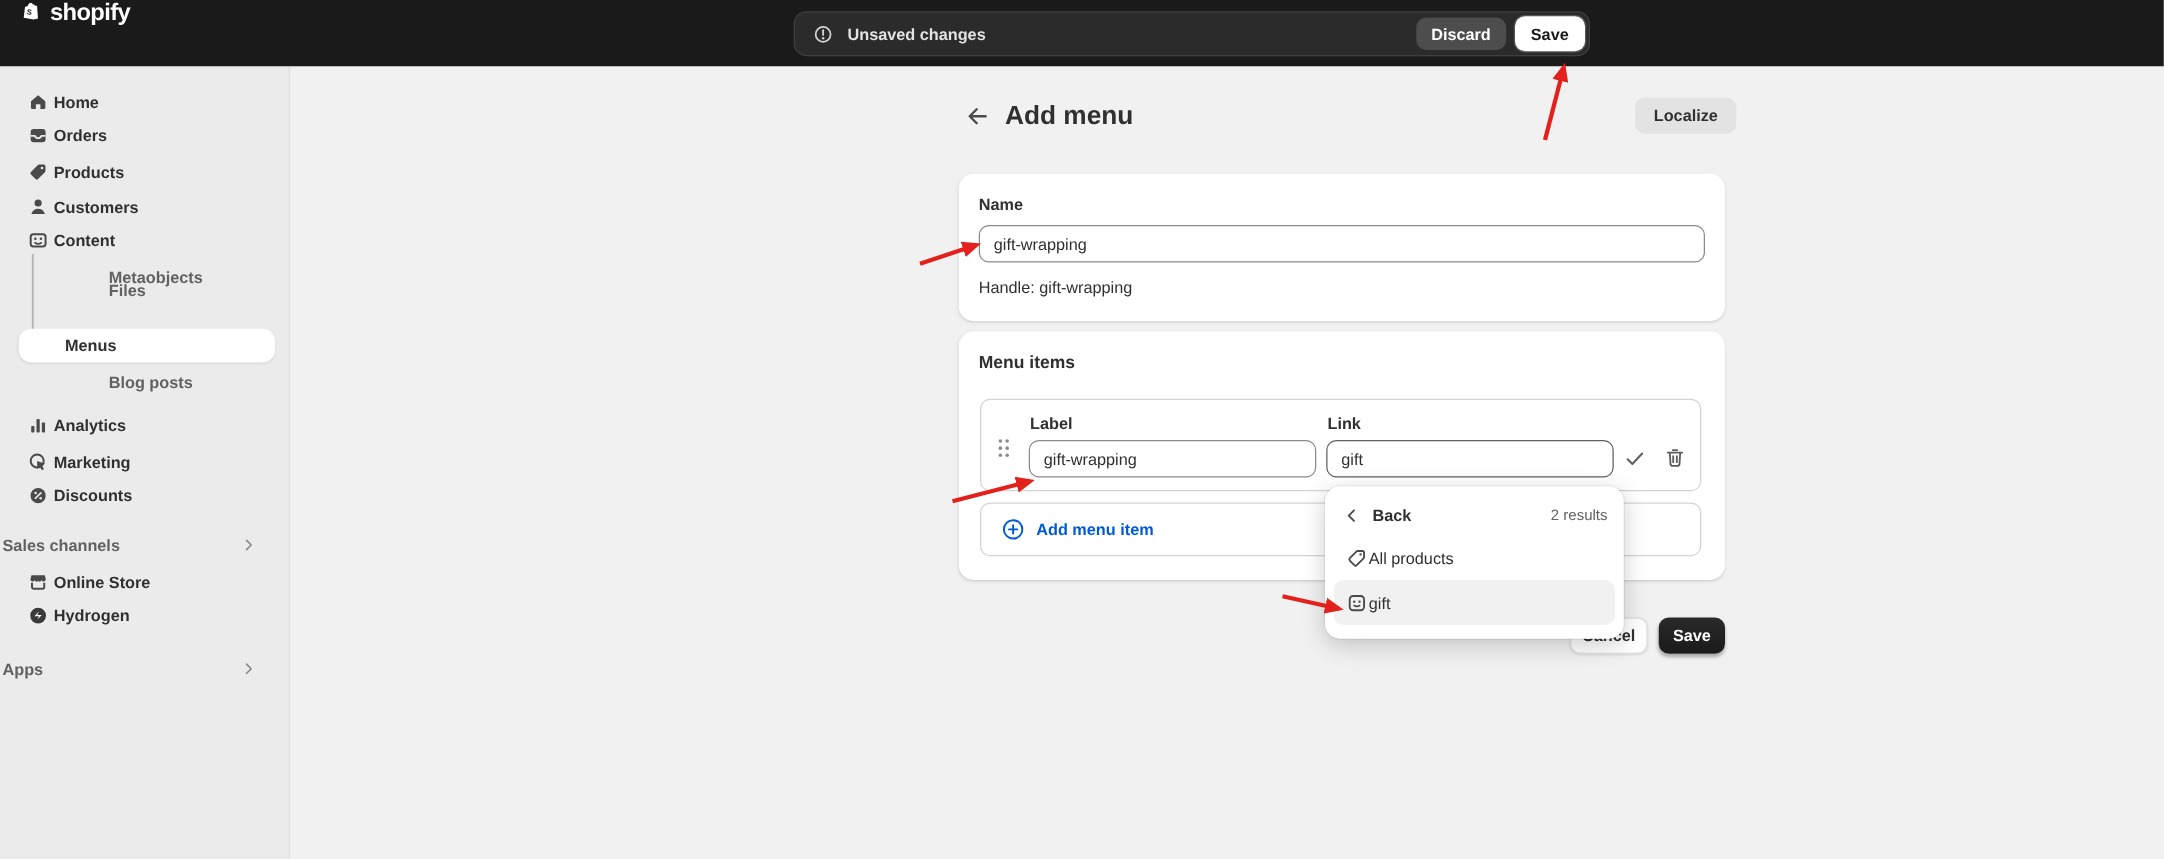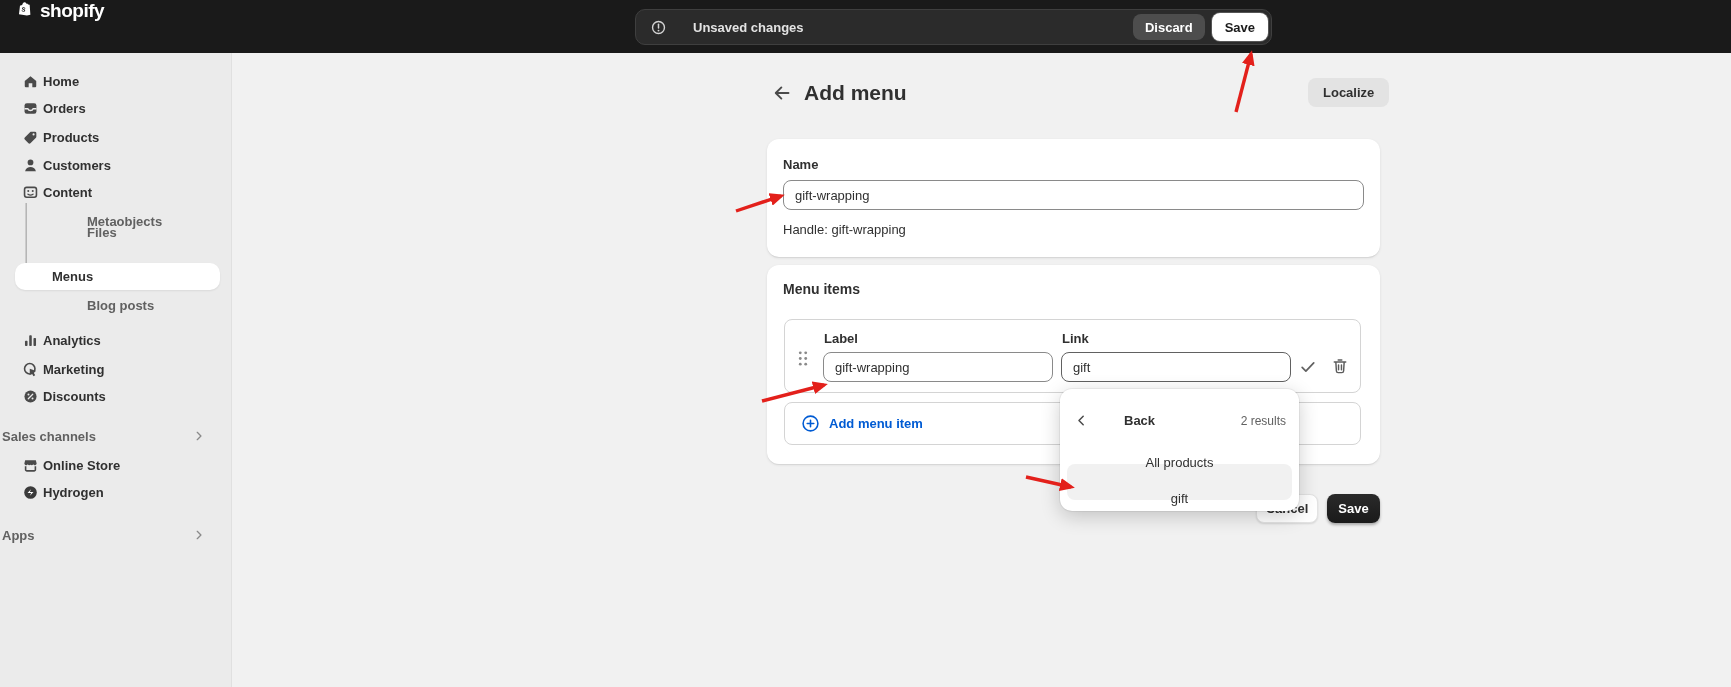--- a/index.html
+++ b/index.html
@@ -5,21 +5,21 @@
   * { margin:0; padding:0; box-sizing:border-box; }
   html,body { width:1731px; height:687px; overflow:hidden;
     font-family:"Liberation Sans","DejaVu Sans",sans-serif; background:#f1f1f1; }
 
   
   .topbar { position:absolute; left:0; top:0; width:1731px; height:53px; background:#1a1a1a; z-index:60; }
   .brand { position:absolute; left:16px; top:0; height:53px; display:flex; align-items:flex-start; gap:7px; }
   .brand-word { color:#fff; font-size:19px; font-weight:700; letter-spacing:-0.5px; }
   .ctxbar { position:absolute; left:635px; top:9px; width:637px; height:36px; background:#2b2b2b;
     border:1px solid #3f3f3f; border-radius:10px; display:flex; align-items:center; padding:0 3px 0 14px; }
-  .ctxbar .msg { color:#e3e3e3; font-size:13px; font-weight:600; margin-left:26px; }
+  .ctxbar .msg { color:#e3e3e3; font-size:13px; font-weight:600; margin-left:11px; }
   .ctxbar .spacer { flex:1; }
   .btn-discard { height:26px; padding:0 12px; background:#4d4d4d; color:#fff; border:none; border-radius:8px;
     font-size:13px; font-weight:600; margin-right:7px; cursor:pointer; }
   .btn-save-top { height:28px; padding:0 13px; background:#fff; color:#1a1a1a; border:none; border-radius:8px;
     font-size:13px; font-weight:600; cursor:pointer; box-shadow:0 0 0 1px rgba(255,255,255,.2); }
 
   
   .sidebar { position:absolute; left:0; top:53px; width:232px; height:634px; background:#ebebeb;
     border-right:1px solid #e0e0e0; z-index:5; }
   .nav-row { position:absolute; left:8px; width:216px; height:28px; display:flex; align-items:center;
@@ -64,24 +64,24 @@
   .in-link  { position:absolute; left:276px; top:32px; width:230px; margin-top:0; border-color:#616161; }
   .check-btn { position:absolute; left:514px; top:36px; width:22px; height:22px; background:transparent; border:none; cursor:pointer; }
   .trash-btn { position:absolute; left:546px; top:35px; width:22px; height:22px; background:transparent; border:none; cursor:pointer; }
   .add-box { position:absolute; left:17px; top:137px; width:577px; height:43px; border:1px solid #d4d4d4;
     border-radius:8px; display:flex; align-items:center; padding-left:16px; gap:9px; cursor:pointer; background:#fff; }
   .add-box .lbl { font-size:13px; font-weight:600; color:#005bd3; }
 
   
   .dropdown { position:absolute; left:828px; top:336px; width:239px; height:122px; background:#fff; border-radius:12px;
     box-shadow:0 5px 20px rgba(0,0,0,.2), 0 0 0 1px rgba(0,0,0,.05); z-index:40; padding:7px; }
-  .dd-back { height:32px; display:flex; align-items:flex-end; padding:0 6px 0 7px; cursor:pointer; border-radius:8px;gap:26px; }
+  .dd-back { height:32px; display:flex; align-items:center; padding:0 6px 0 7px; cursor:pointer; border-radius:8px; }
   .dd-back .lbl { font-size:13px; font-weight:600; color:#303030; margin-left:9px; }
   .dd-back .count { margin-left:auto; font-size:12px; color:#616161; }
-  .dd-opt { height:36px; display:flex; align-items:center; padding:0 10px; gap:27px; border-radius:8px; cursor:pointer;flex-direction:column; }
+  .dd-opt { height:36px; display:flex; align-items:center; padding:0 10px; gap:1px; border-radius:8px; cursor:pointer; }
   .dd-opt .lbl { font-size:13px; color:#303030; }
   .dd-opt.hl { background:#f1f1f1; }
 
   
   .btn-cancel { position:absolute; left:1024px; top:441px; width:62px; height:29px; background:#fff; color:#303030;
     border:1px solid #e3e3e3; border-radius:8px; font-size:13px; font-weight:600; cursor:pointer;
     box-shadow:0 1px 2px rgba(0,0,0,.12); z-index:10; }
   .btn-save-dark { position:absolute; left:1095px; top:441px; width:53px; height:29px;
     background:linear-gradient(#2a2a2a,#1a1a1a); color:#fff; border:none; border-radius:8px;
     font-size:13px; font-weight:600; cursor:pointer; box-shadow:0 2px 3px rgba(0,0,0,.3); z-index:10; }

